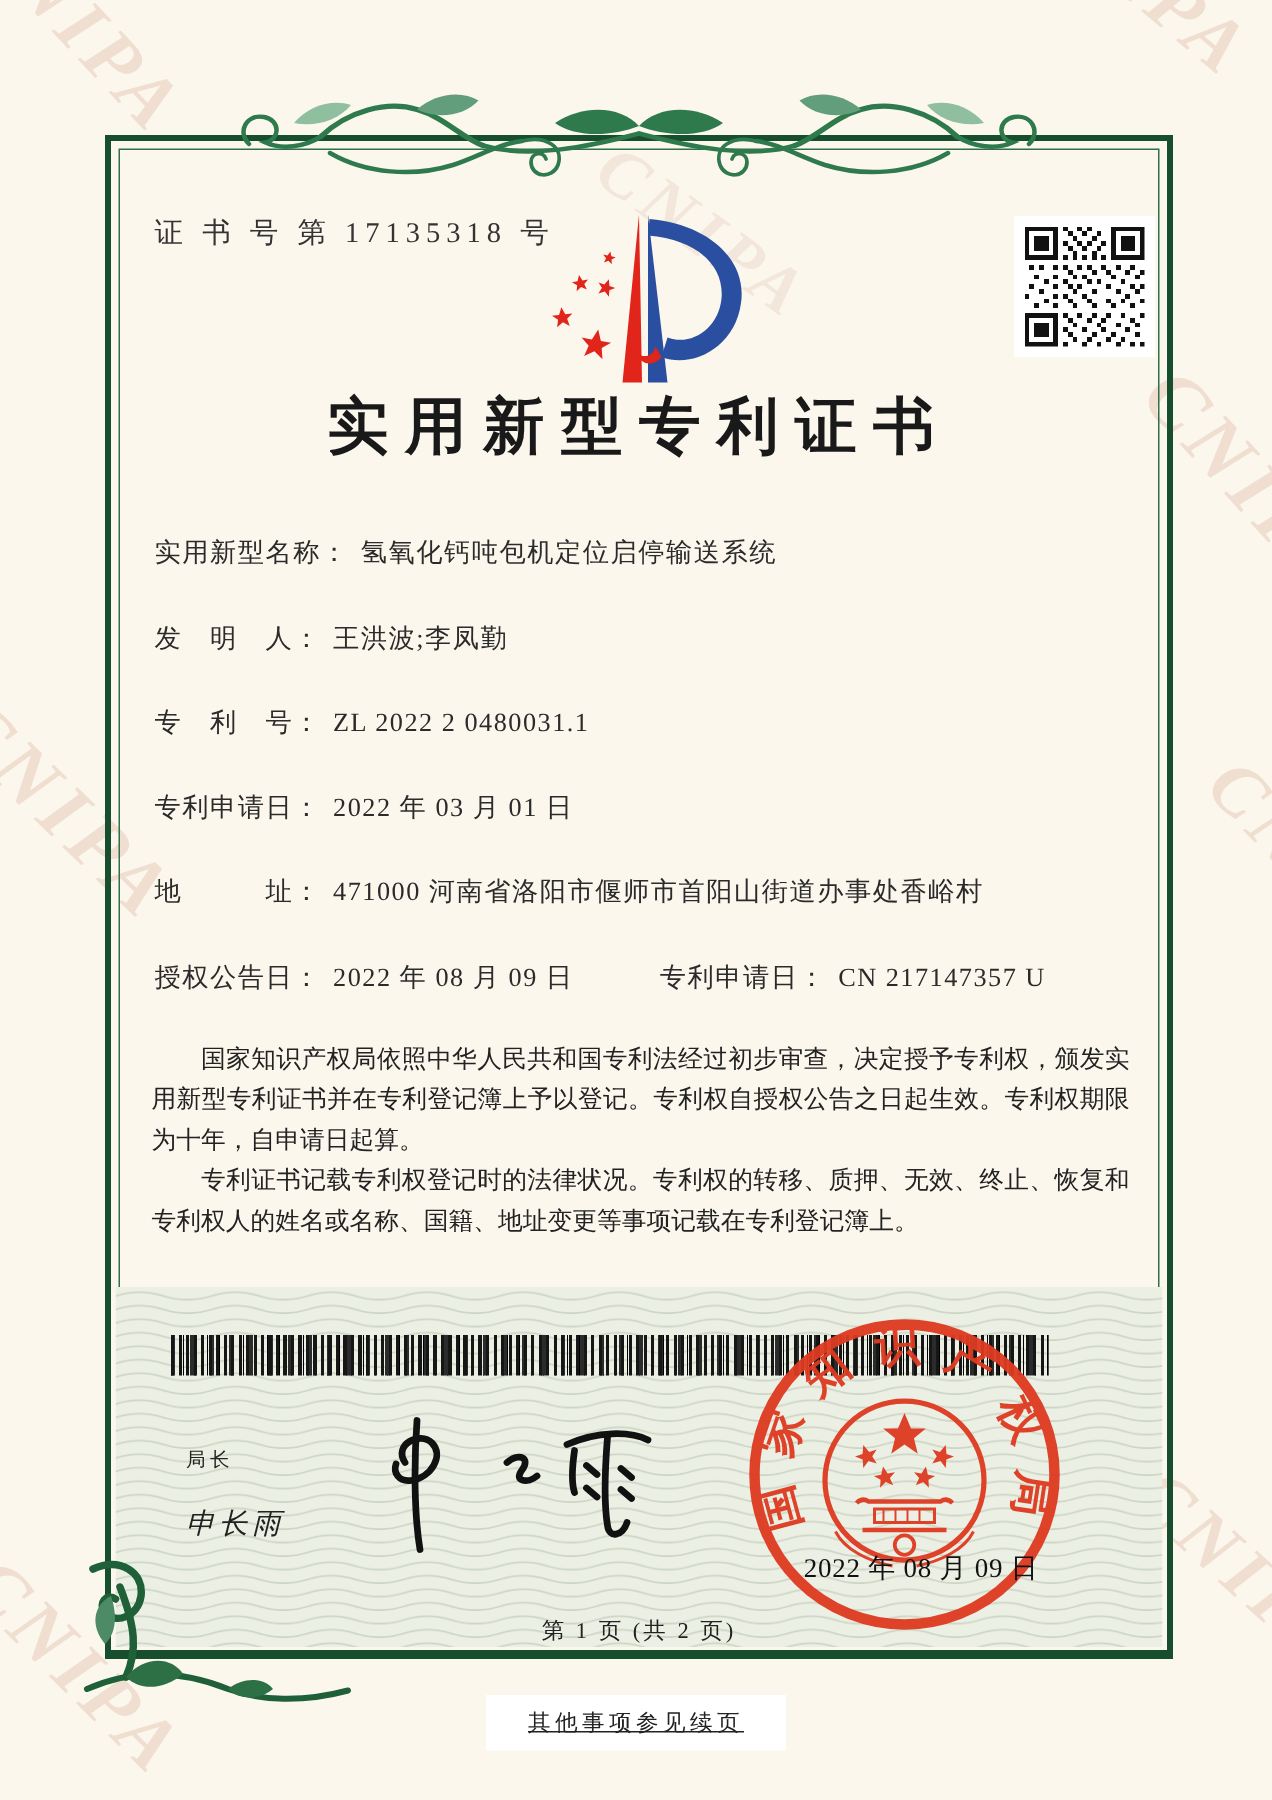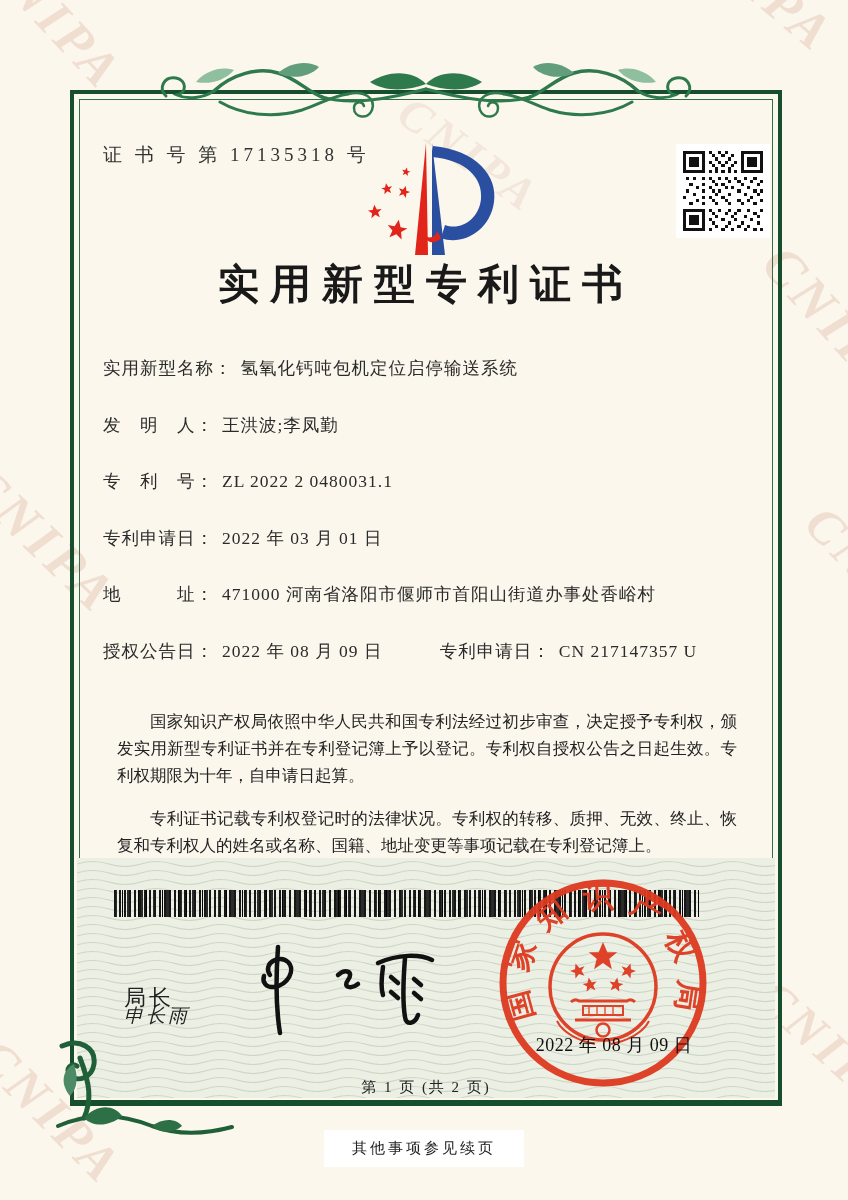--- a/index.html
+++ b/index.html
@@ -44,46 +44,46 @@
   }
   .fields{ position:absolute; left:26px; top:259px; right:22px; }
   .field-row{ font-size:17.5px; margin-bottom:32.5px; color:#2b2b2b; letter-spacing:1px; white-space:nowrap;}
   .field-label{ display:inline-block; }
   .field-value{ margin-left:8px; }
   .grant-row .field-value{ margin-right:52px; }
   .body-text{
     position:absolute; left:24px; top:595px; width:652px;
     font-size:16.5px; line-height:27px; text-align:justify; color:#222;
   }
-  .body-text p{ margin:16px; text-indent:2em; }
+  .body-text p{ margin:0; text-indent:2em; }
   .guilloche{ position:absolute; left:0; right:0; bottom:0; height:240px; }
   .barcode{
     position:absolute; left:37px; top:793px; width:585px; height:27px;
     background:
       repeating-linear-gradient(90deg,#161616 0 2px,transparent 2px 5px),
       repeating-linear-gradient(90deg,#2b2b2b 0 3px,transparent 3px 13px),
       repeating-linear-gradient(90deg,#000 0 1px,transparent 1px 8px);
   }
-  .sig-role{ position:absolute; left:47px; top:886px; font-size:22px; letter-spacing:3px; color:#222;}
+  .sig-role{ position:absolute; left:47px; top:867px; font-size:13px; letter-spacing:3px; color:#222;}
   .sig-name{ position:absolute; left:47px; top:906px; font-size:19px; letter-spacing:3px; color:#222;font-style:italic;}
   .sig-script{ position:absolute; left:163px; top:838px; }
   .seal{ position:absolute; left:418px; top:778px; }
   .seal-date{
     position:absolute; left:444px; top:936px; width:186px;
     font-size:18px; text-align:center; color:#111; letter-spacing:0.5px;
     z-index:3; white-space:nowrap;
   }
   .page-indicator{
     position:absolute; left:0; top:981px; width:100%;
     text-align:center; font-size:15px; letter-spacing:2px; color:#222;
   }
   .note-box{
     position:absolute; left:50%; transform:translateX(-50%); top:1130px;
     background:#ffffff; padding:9px 28px; font-size:15px;
-    letter-spacing:3px; color:#222; z-index:2; white-space:nowrap;
+    letter-spacing:3px; color:#222; z-index:2; white-space:nowrap;text-decoration:underline;
   }
   .flourish-top{ position:absolute; left:156px; top:52px; z-index:3; }
   .corner-ornament{ position:absolute; left:48px; top:1038px; z-index:3; }
 </style>
 </head>
 <body>
 
 <div class="page">
 
   <div class="wm" style="left:-38px;top:-14px;font-size:52px;transform:rotate(47deg);">CNIPA</div>

